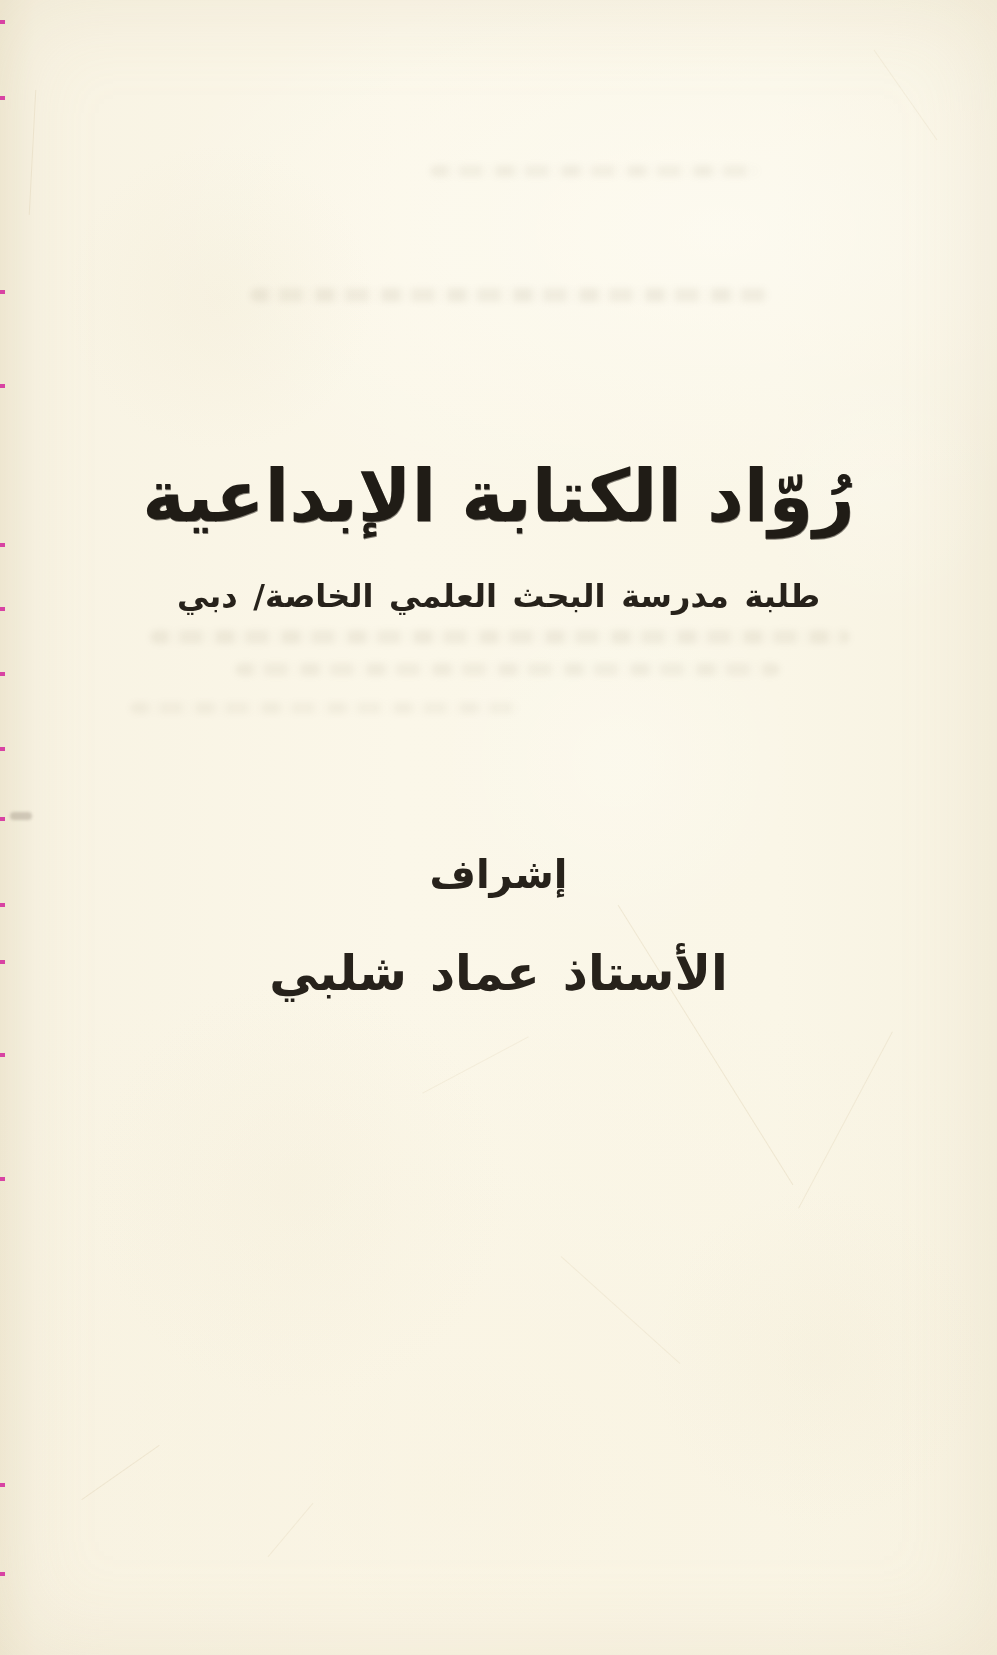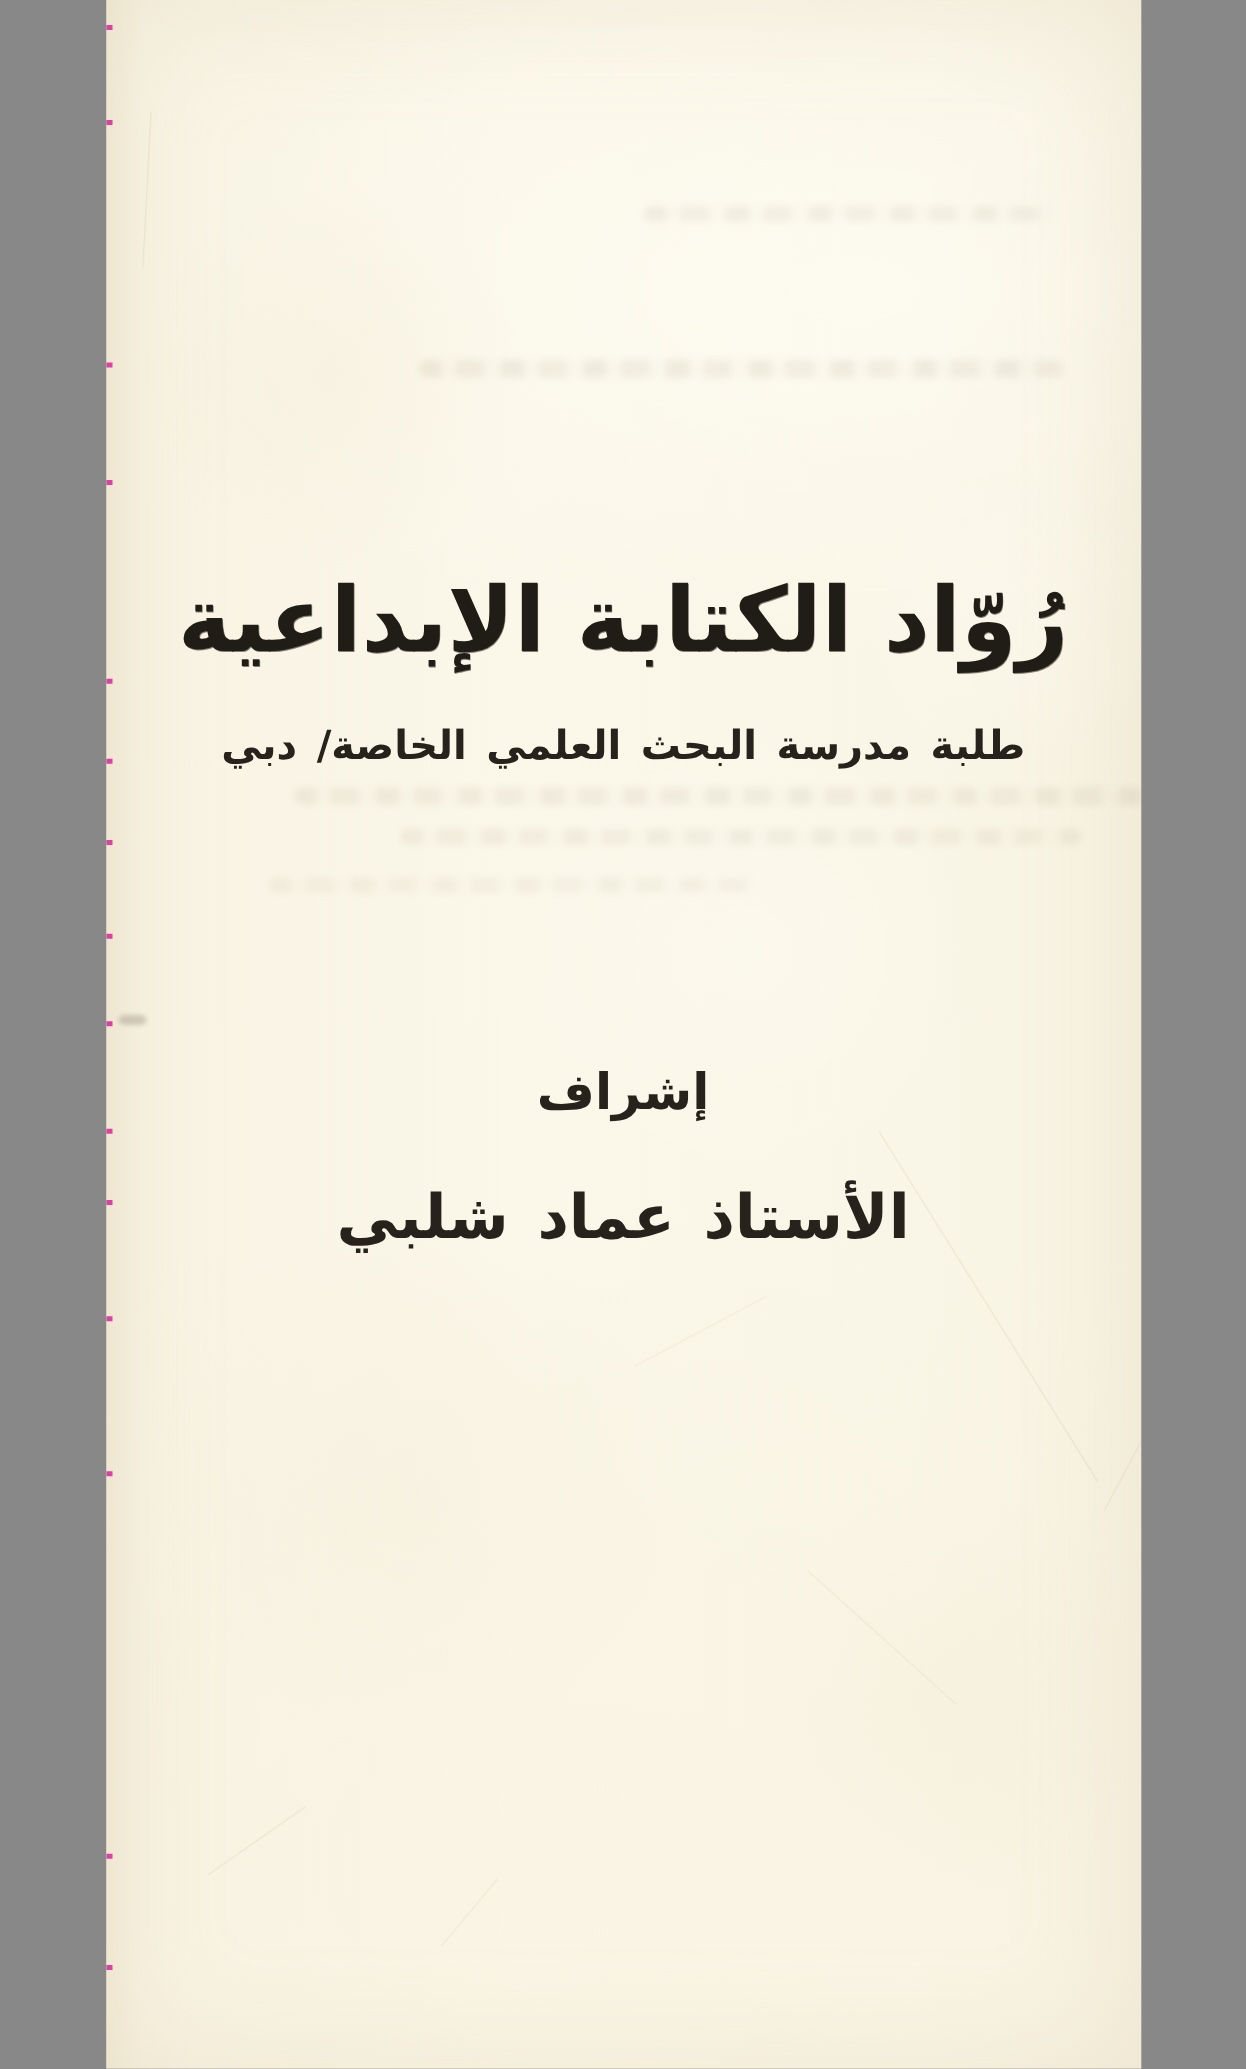--- a/index.html
+++ b/index.html
@@ -3,21 +3,21 @@
 <meta charset="utf-8">
 <style>
   html, body {
     margin: 0;
     padding: 0;
     background: #888;
   }
 
   .page {
     position: relative;
-    width: 828px;
+    width: 997px;
     height: 1655px;
     margin: 0 auto;
     overflow: hidden;
     font-family: "DejaVu Sans", sans-serif;
     background:
       radial-gradient(ellipse 820px 420px at 72% 14%, rgba(255,253,246,0.55), rgba(255,253,246,0) 70%),
       radial-gradient(ellipse 1100px 700px at 45% 90%, rgba(247,240,220,0.45), rgba(247,240,220,0) 75%),
       linear-gradient(90deg, #f2ecd8 0%, #f8f3e3 3.5%, #fbf7e9 40%, #faf6e7 78%, #f7f2e1 100%);
     box-shadow: inset 0 0 95px rgba(203,188,152,0.22);
   }

